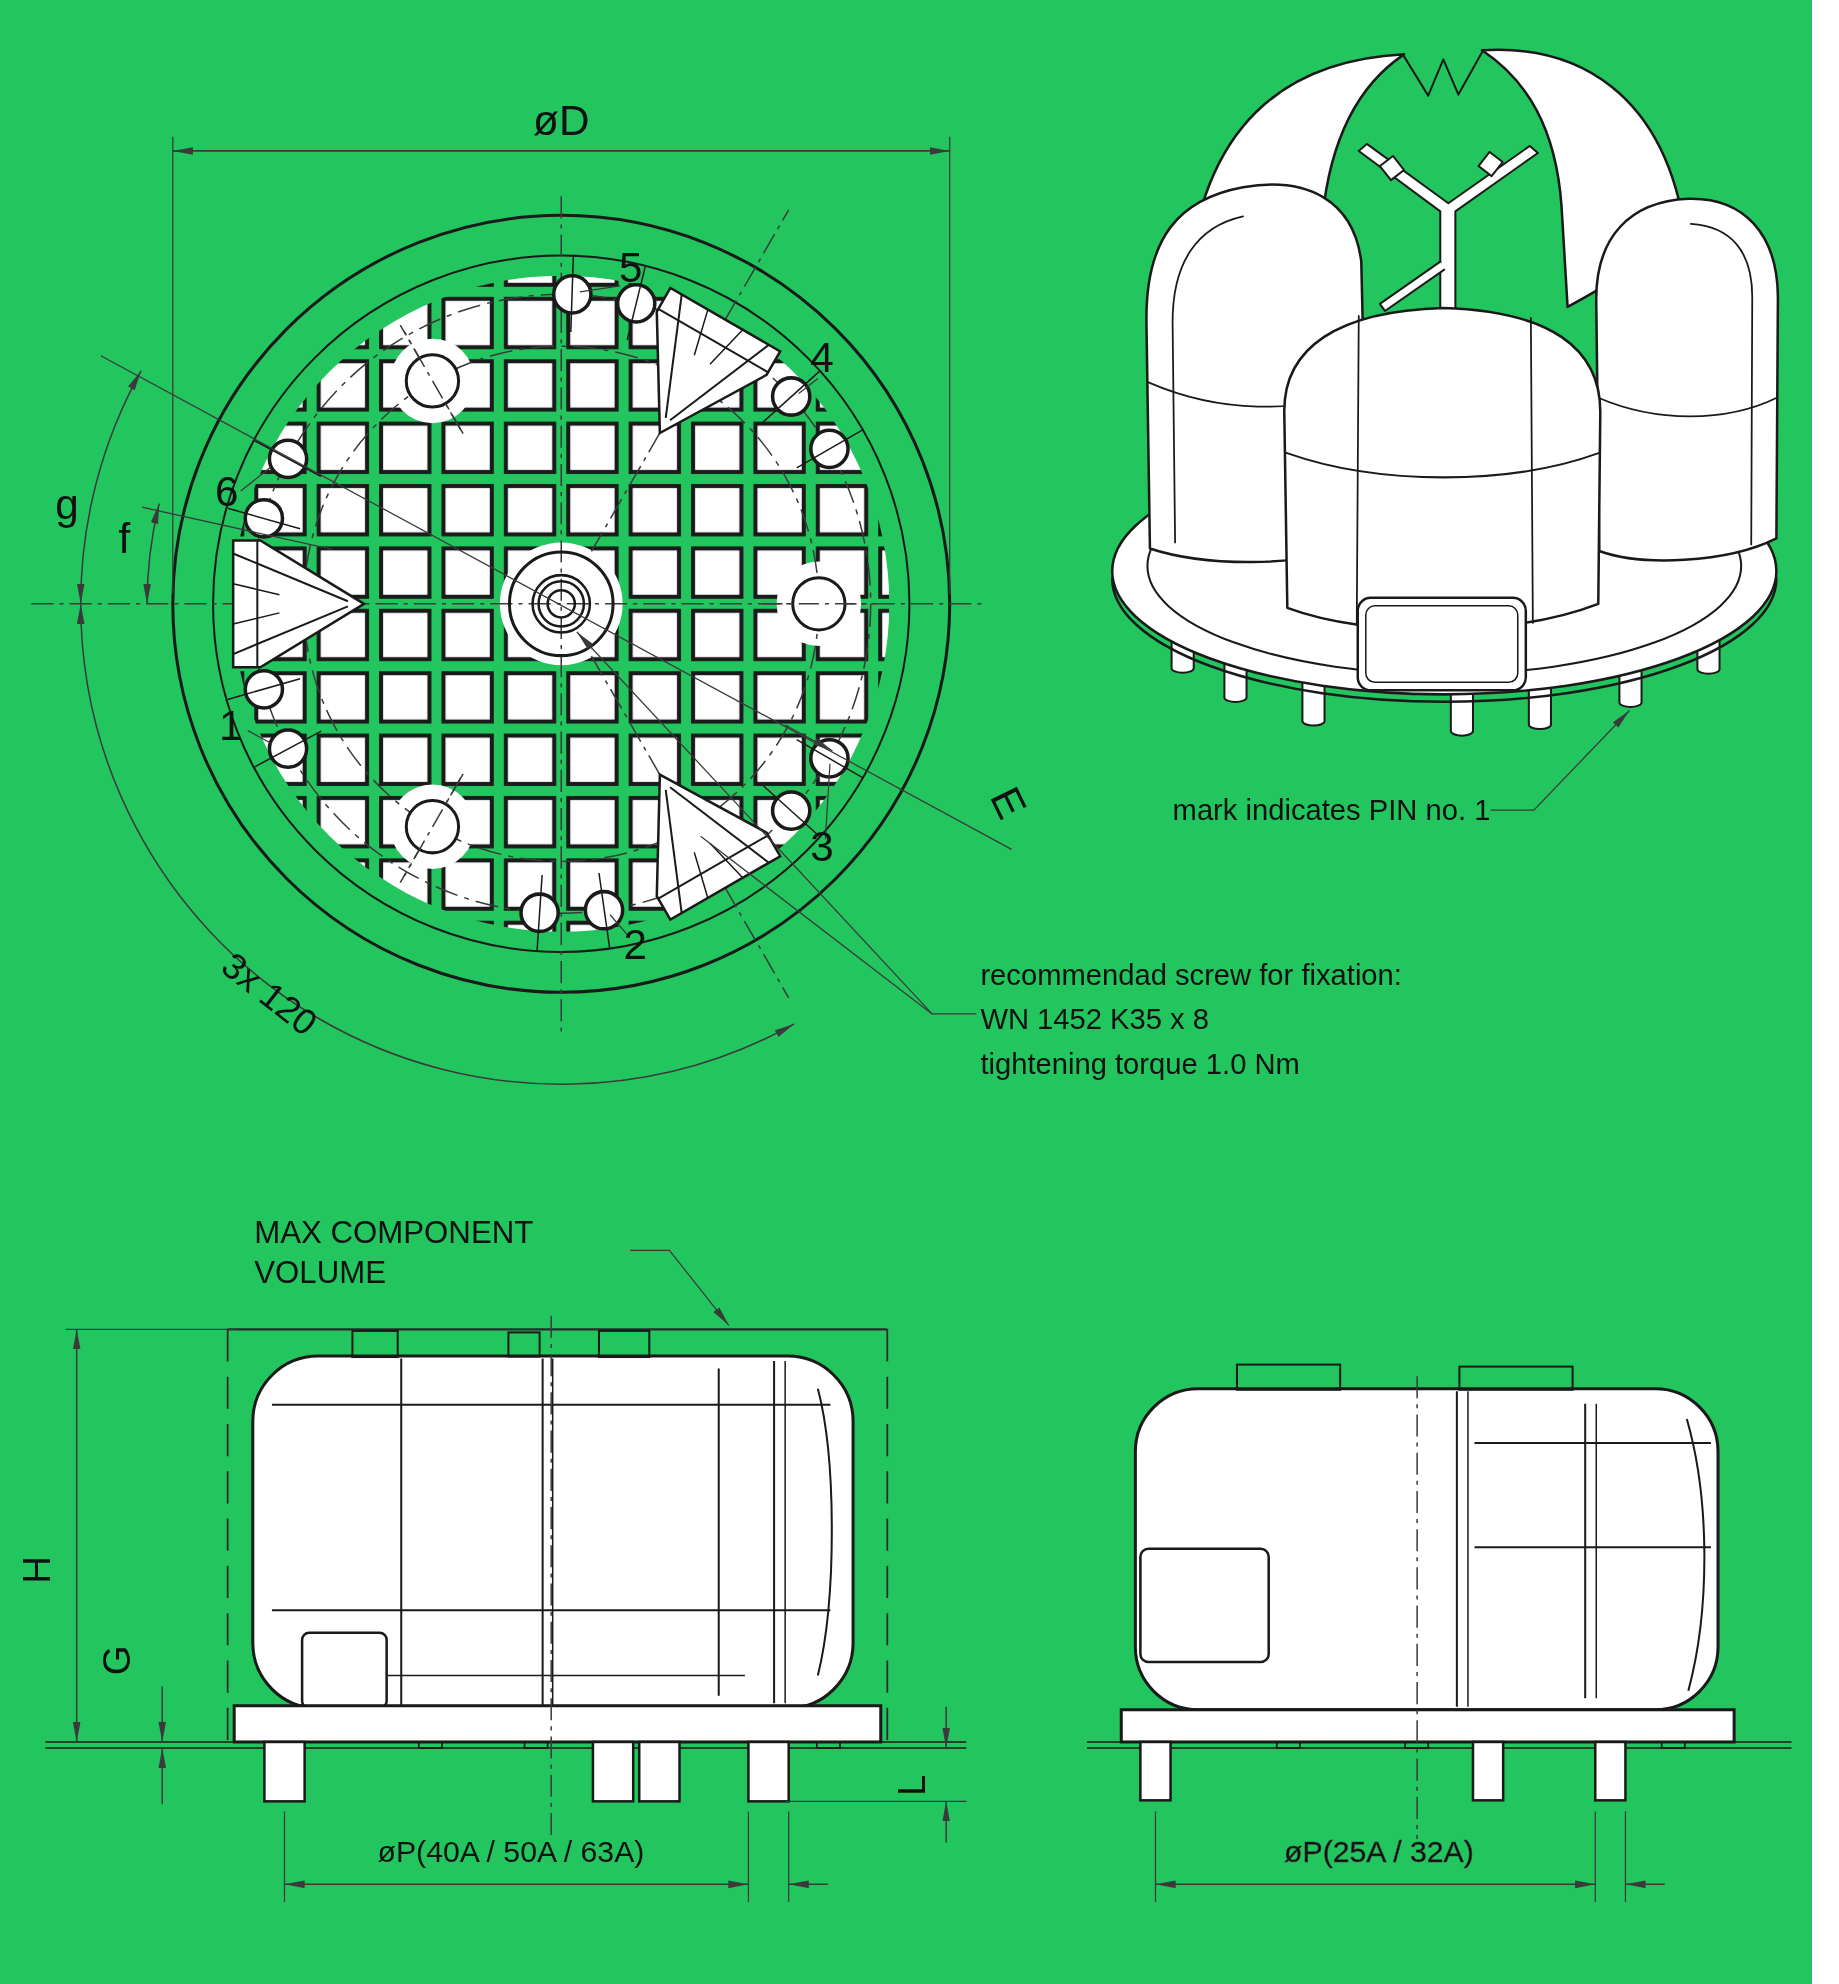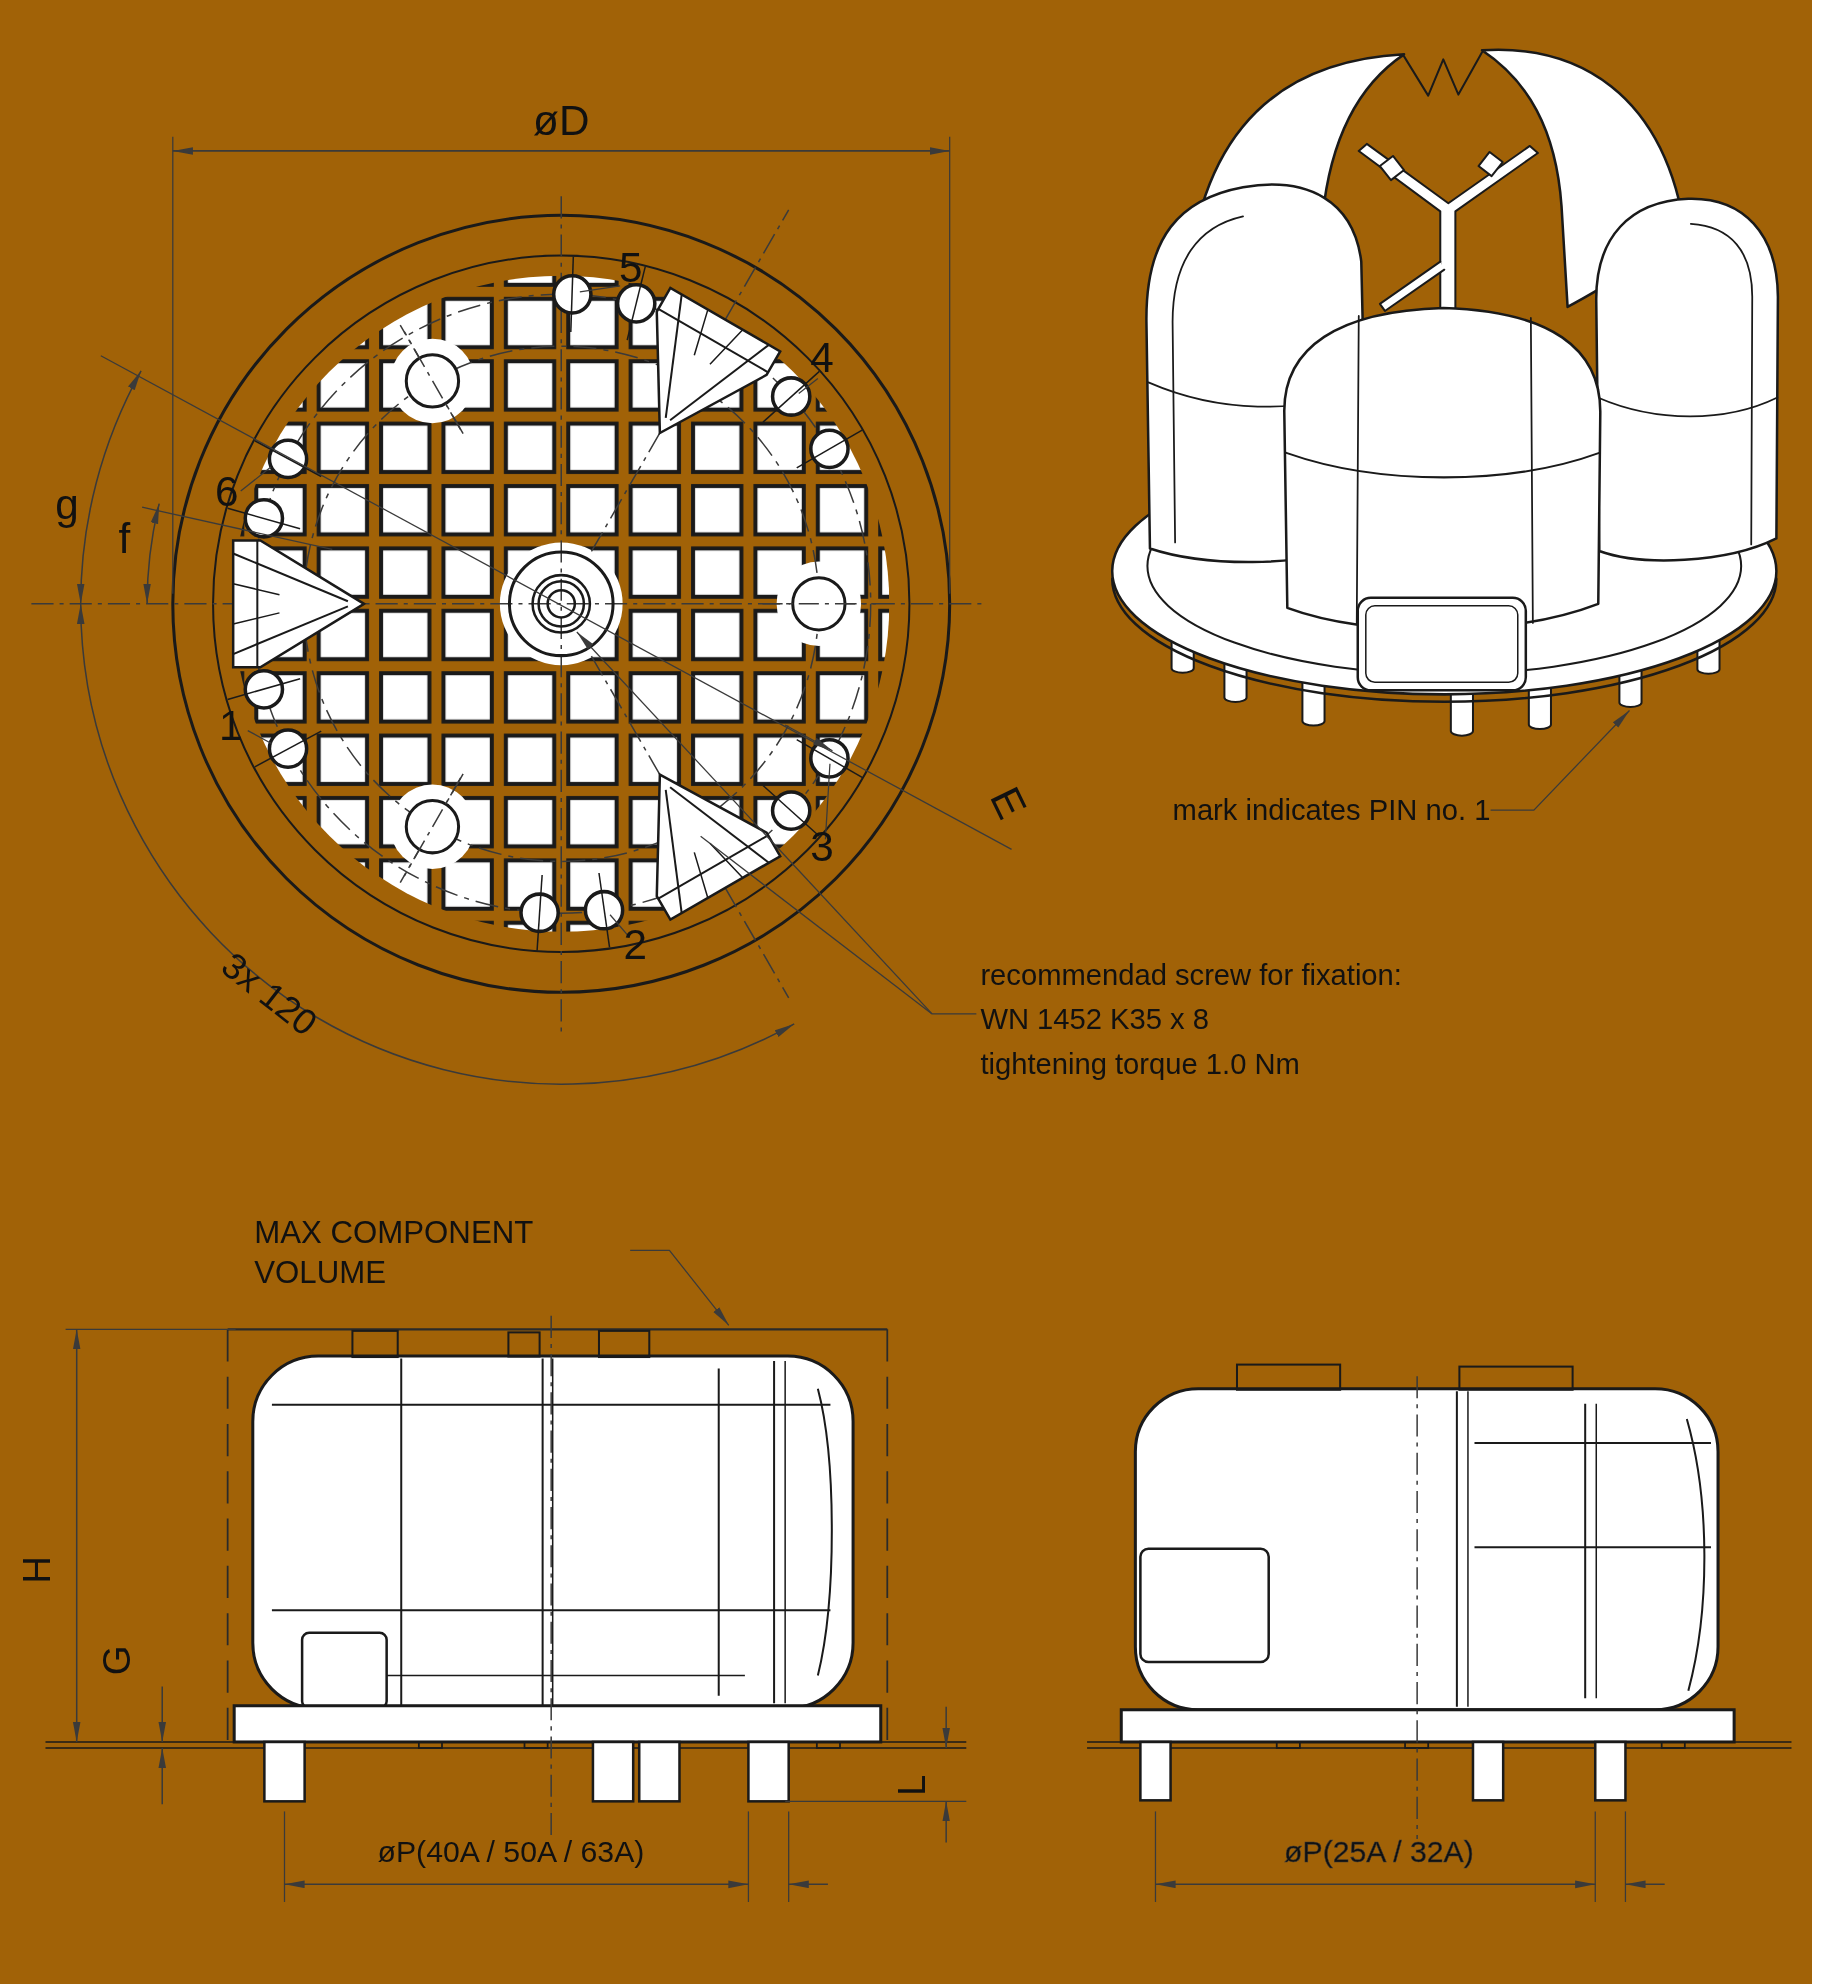--- a/index.html
+++ b/index.html
@@ -1,16 +1,16 @@
 <!DOCTYPE html>
 <html style="font-size:8px"><head>
 <meta charset="utf-8">
 <style>
   html,body{margin:0;padding:0;background:#fff;}
-  .canvas{position:relative;width:1812px;height:1985px;background:#a16207;overflow:hidden;}
+  .canvas{position:relative;width:1812px;height:1985px;background:#22c55e;overflow:hidden;}
   svg{display:block;}
   text{font-family:"Liberation Sans","DejaVu Sans",sans-serif;fill:#111;}
   .lbl-big{font-size:84px;}
   .lbl-mid{font-size:76px;}
   .lbl-note{font-size:58px;}
   .lbl-dim{font-size:60px;}
   .lbl-vol{font-size:62px;}
   .lbl-arc{font-size:72px;}
 </style>
 </head>

